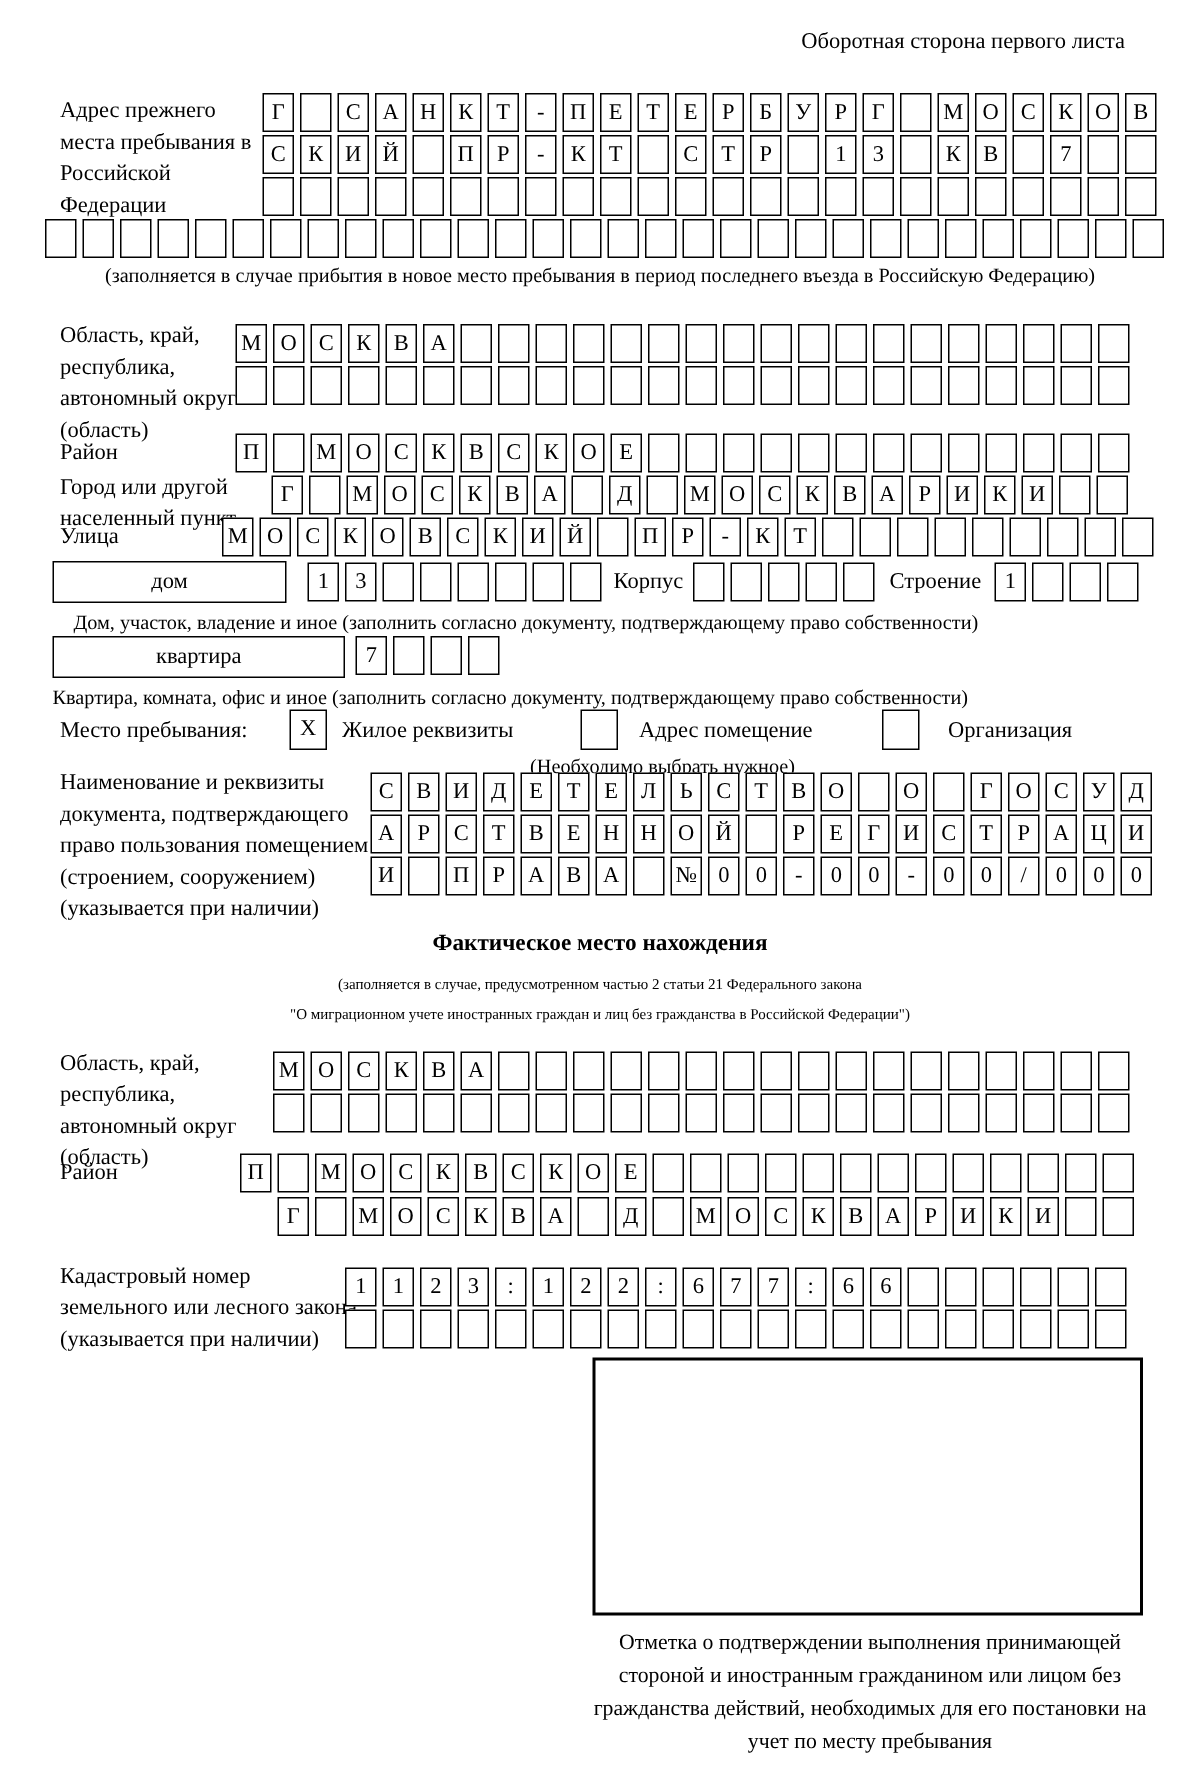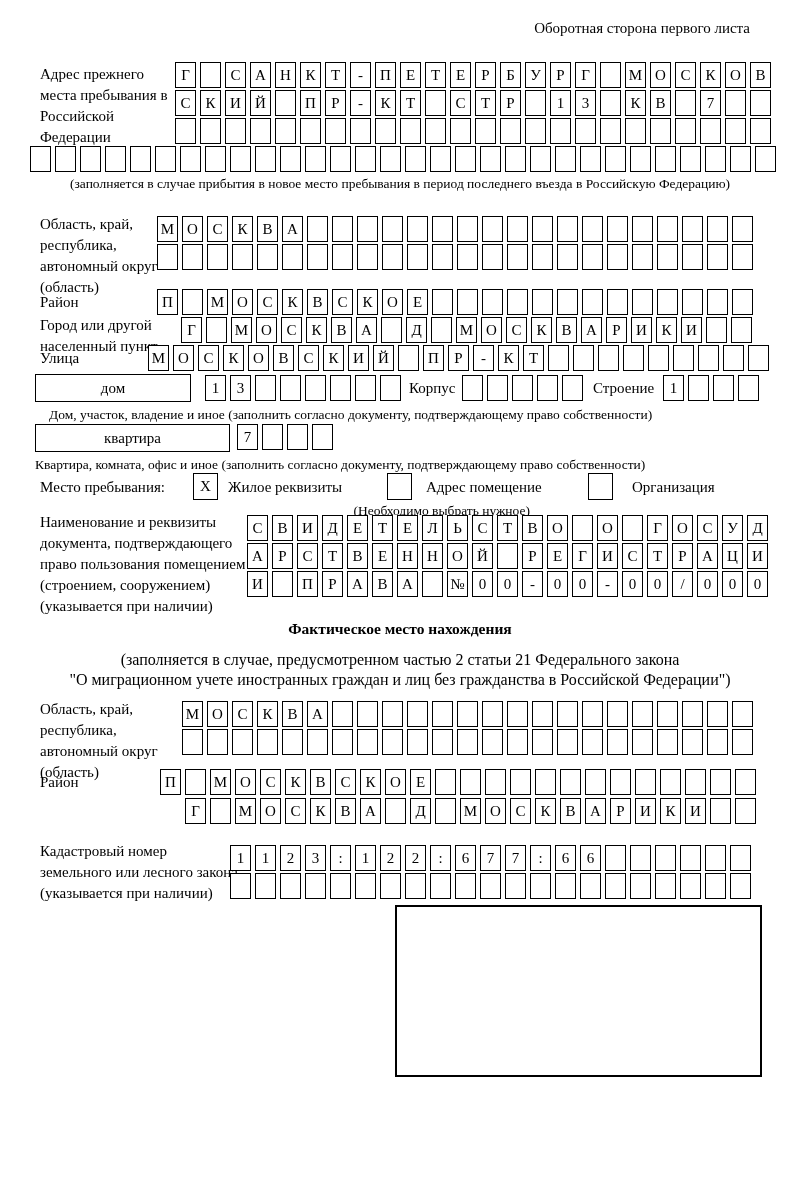--- a/index.html
+++ b/index.html
@@ -23,21 +23,21 @@
   .widebox{
     box-sizing:border-box;height:28px;border:1.6px solid #000;background:#fff;
     display:flex;align-items:center;justify-content:center;font-size:15px;
   }
   .chk{
     box-sizing:border-box;width:25px;height:27px;border:1.6px solid #000;background:#fff;
     display:flex;align-items:center;justify-content:center;font-size:15px;
   }
   .stamp-box{box-sizing:border-box;border:2px solid #000;background:#fff;}
   .stamp-cap{font-size:14.5px;line-height:22px;text-align:center;}
-  .actual-cap{font-size:16px;text-align:center;}
+  .actual-cap{font-size:10px;text-align:center;}
 </style>
 </head>
 <body>
 
 <div class="sheet">
 
   <div class="abs hdr-note">Оборотная сторона первого листа</div>
 
   <div class="abs flabel" style="left:40px;top:64px;width:140px;">Адрес прежнего места пребывания в Российской Федерации</div>
   <div class="abs boxrow" style="left:175px;top:62px;">
@@ -560,14 +560,15 @@
       <span class="cbox"></span>
       <span class="cbox"></span>
       <span class="cbox"></span>
       <span class="cbox"></span>
       <span class="cbox"></span>
       <span class="cbox"></span>
       <span class="cbox"></span>
     </div>
 
   <div class="abs stamp-box" style="left:395px;top:905px;width:367px;height:172px;"></div>
+  <div class="abs stamp-cap" style="left:385px;top:1084px;width:390px;">Отметка о подтверждении выполнения принимающей стороной и иностранным гражданином или лицом без гражданства действий, необходимых для его постановки на учет по месту пребывания</div>
 
 </div>
 
 </body></html>

